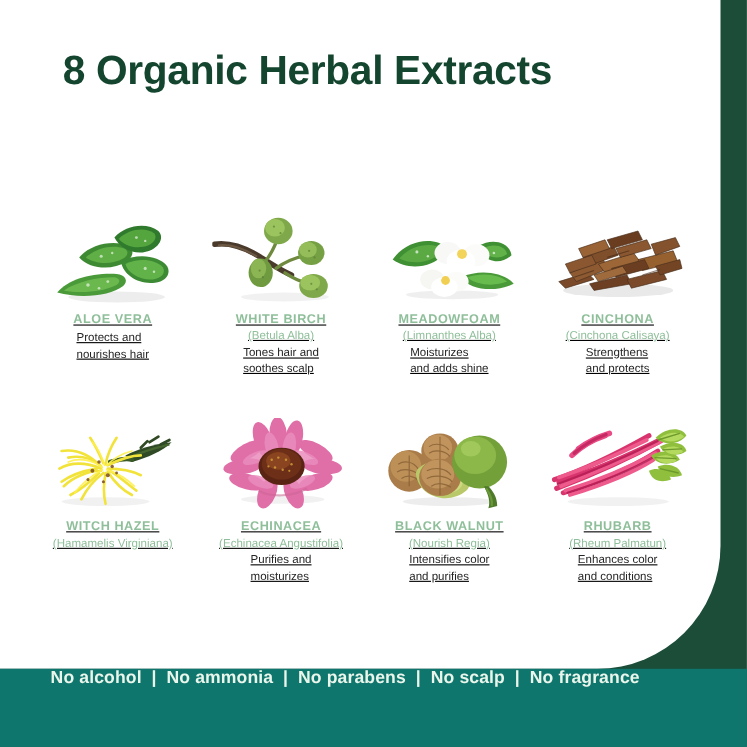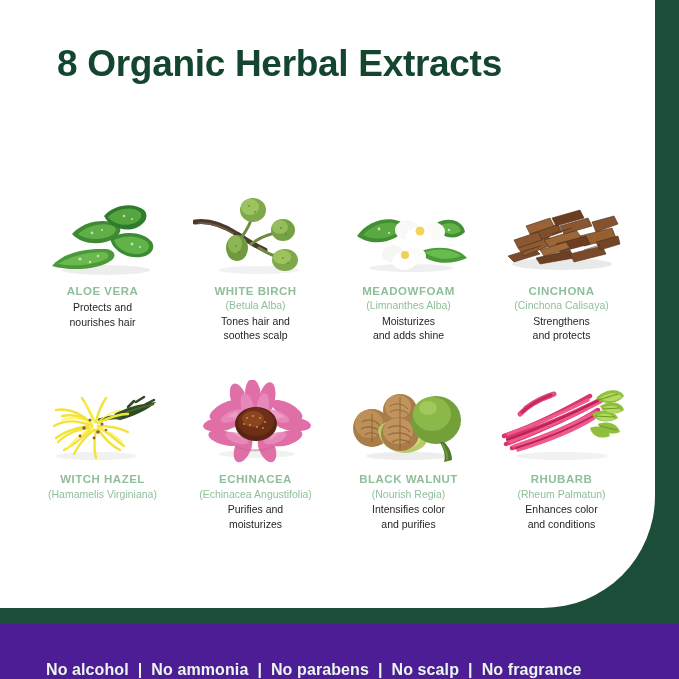--- a/index.html
+++ b/index.html
@@ -62,22 +62,22 @@
     z-index: 5;
     display: flex;
     flex-wrap: wrap;
   }
   .card {
     width: 153px;
     box-sizing: border-box;
     display: flex;
     flex-direction: column;
     align-items: center;
-    text-align: center;
     margin-bottom: 38px;
+    text-decoration: underline;
   }
   .art {
     width: 132px;
     height: 86px;
     position: relative;
     display: flex;
     align-items: flex-end;
     justify-content: center;
     margin-bottom: 6px;
   }
@@ -103,25 +103,25 @@
     margin-top: 1px;
     white-space: pre-line;
   }
 
   
   .footer {
     position: absolute;
     left: 0;
     bottom: 0;
     width: 679px;
-    height: 55px;
-    background: #4c1d95;
+    height: 71px;
+    background: #0f766e;
     z-index: 6;
     display: flex;
-    align-items: flex-end;
+    align-items: flex-start;
   }
   .claims {
     margin-left: 46px;
     display: flex;
     align-items: center;
     color: #eaf6ec;
     font-size: 16px;
     font-weight: bold;
     letter-spacing: 0.1px;
   }

